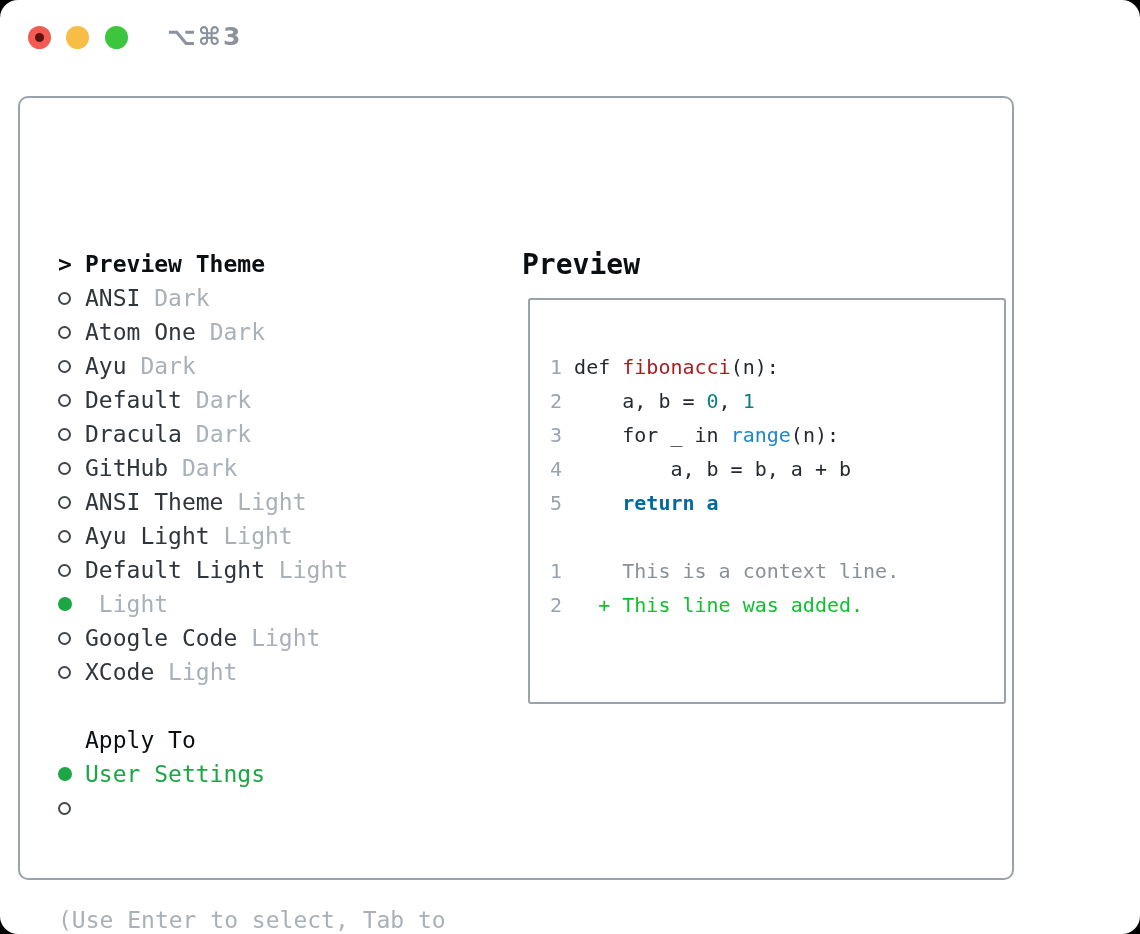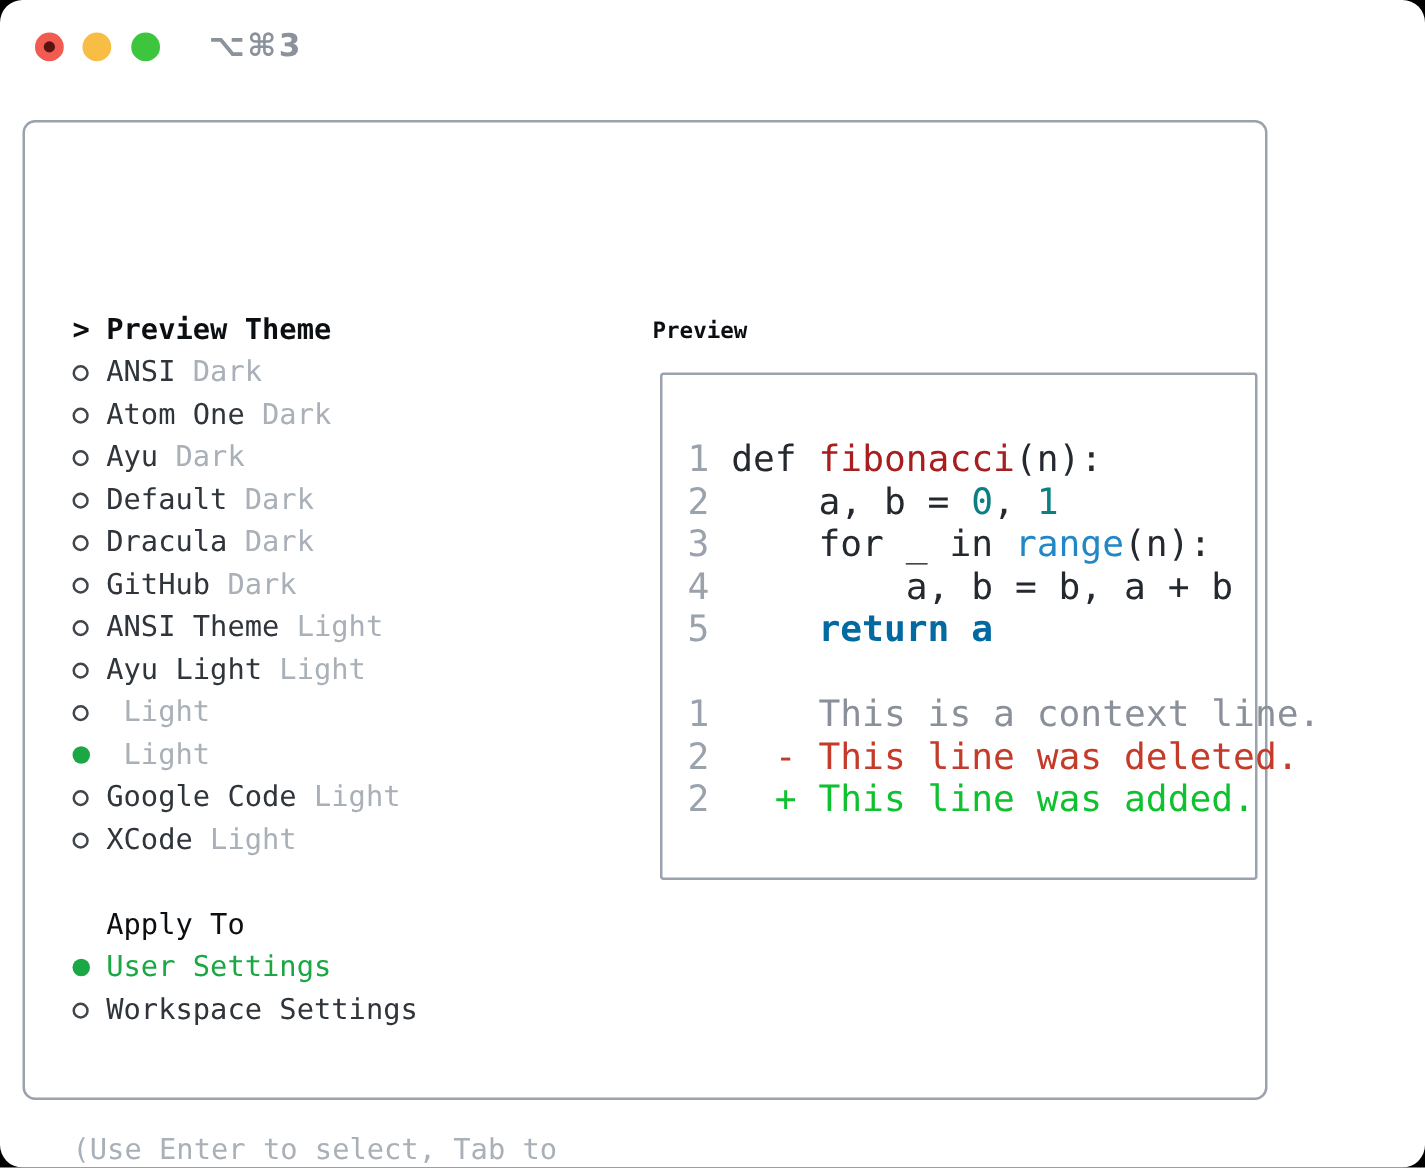--- a/index.html
+++ b/index.html
@@ -54,31 +54,31 @@
   .lbl{color:var(--label);}
   .lbl.sel{color:var(--selected);}
   .lbl.head{color:var(--heading);}
   .lbl.bold{font-weight:bold;color:var(--heading);}
   .tag{color:var(--tag);}
   .hint-row{color:var(--hint);margin-top:44px;}
   
   .preview-label{
     position:absolute;left:502px;top:149px;height:34px;
     display:flex;align-items:center;
-    font-size:18px;font-weight:bold;color:var(--heading);
+    font-size:28px;font-weight:bold;color:var(--heading);
   }
   .preview-box{
     position:absolute;left:508px;top:200px;width:478px;height:406px;
     border:2px solid var(--border);border-radius:3px;
     box-sizing:border-box;background:#fff;
   }
   .code{position:absolute;left:20px;top:50px;}
   .code-line{
     height:34px;line-height:34px;white-space:pre;
-    font-size:29px;
+    font-size:20px;
   }
   .code-line .num{color:var(--line_number);}
 </style>
 </head>
 <body>
 
 <div class="window">
 
   <div class="titlebar">
     <span class="light light-red">
@@ -93,41 +93,40 @@
     <div class="left-col" id="left-col">
         <div class="row"><span class="marker"><span class="chev">&gt;</span></span><span class="lbl bold">Preview Theme</span></div>
         <div class="row"><span class="marker"><span class="circle"></span></span><span class="lbl">ANSI</span><span class="tag"> Dark</span></div>
         <div class="row"><span class="marker"><span class="circle"></span></span><span class="lbl">Atom One</span><span class="tag"> Dark</span></div>
         <div class="row"><span class="marker"><span class="circle"></span></span><span class="lbl">Ayu</span><span class="tag"> Dark</span></div>
         <div class="row"><span class="marker"><span class="circle"></span></span><span class="lbl">Default</span><span class="tag"> Dark</span></div>
         <div class="row"><span class="marker"><span class="circle"></span></span><span class="lbl">Dracula</span><span class="tag"> Dark</span></div>
         <div class="row"><span class="marker"><span class="circle"></span></span><span class="lbl">GitHub</span><span class="tag"> Dark</span></div>
         <div class="row"><span class="marker"><span class="circle"></span></span><span class="lbl">ANSI Theme</span><span class="tag"> Light</span></div>
         <div class="row"><span class="marker"><span class="circle"></span></span><span class="lbl">Ayu Light</span><span class="tag"> Light</span></div>
-        <div class="row"><span class="marker"><span class="circle"></span></span><span class="tag"> Light</span></div>
+        <div class="row"><span class="marker"><span class="circle"></span></span><span class="lbl">Default Light</span><span class="tag"> Light</span></div>
         <div class="row"><span class="marker"><span class="dotfill"></span></span><span class="tag"> Light</span></div>
         <div class="row"><span class="marker"><span class="circle"></span></span><span class="lbl">Google Code</span><span class="tag"> Light</span></div>
         <div class="row"><span class="marker"><span class="circle"></span></span><span class="lbl">XCode</span><span class="tag"> Light</span></div>
         <div class="row"></div>
         <div class="row"><span class="marker"></span><span class="lbl head">Apply To</span></div>
         <div class="row"><span class="marker"><span class="dotfill"></span></span><span class="lbl sel">User Settings</span></div>
-        <div class="row"><span class="marker"><span class="circle"></span></span><span class="lbl">Workspace Settings</span></div>
+        <div class="row"><span class="marker"><span class="circle"></span></span></div>
         <div class="row"></div>
         <div class="row hint-row">(Use Enter to select, Tab to</div>
         <div class="row hint-row">change focus)</div>
       </div>
     <div class="preview-label">Preview</div>
     <div class="preview-box">
       <div class="code" id="code">
           <div class="code-line"><span class="num">1</span><span style="color: rgb(36, 41, 47);"> def </span><span style="color: rgb(168, 29, 29);">fibonacci</span><span style="color: rgb(36, 41, 47);">(n):</span></div>
           <div class="code-line"><span class="num">2</span><span style="color: rgb(36, 41, 47);">     a, b = </span><span style="color: rgb(13, 126, 130);">0</span><span style="color: rgb(36, 41, 47);">, </span><span style="color: rgb(13, 126, 130);">1</span></div>
           <div class="code-line"><span class="num">3</span><span style="color: rgb(36, 41, 47);">     for _ in </span><span style="color: rgb(33, 135, 198);">range</span><span style="color: rgb(36, 41, 47);">(n):</span></div>
           <div class="code-line"><span class="num">4</span><span style="color: rgb(36, 41, 47);">         a, b = b, a + b</span></div>
           <div class="code-line"><span class="num">5</span><span style="color: #0369a1; font-weight: bold;">     return a</span></div>
           <div class="code-line"><span class="num"></span></div>
           <div class="code-line"><span class="num">1</span><span style="color: rgb(138, 144, 153);">     This is a context line.</span></div>
-          <div class="code-line"><span class="num">2</span><span style="color: rgb(197, 59, 42);">   - This line was deleted.</span></div>
           <div class="code-line"><span class="num">2</span><span style="color: rgb(15, 192, 47);">   + This line was added.</span></div>
         </div>
     </div>
   </div>
 
 </div>
 
 </body></html>

